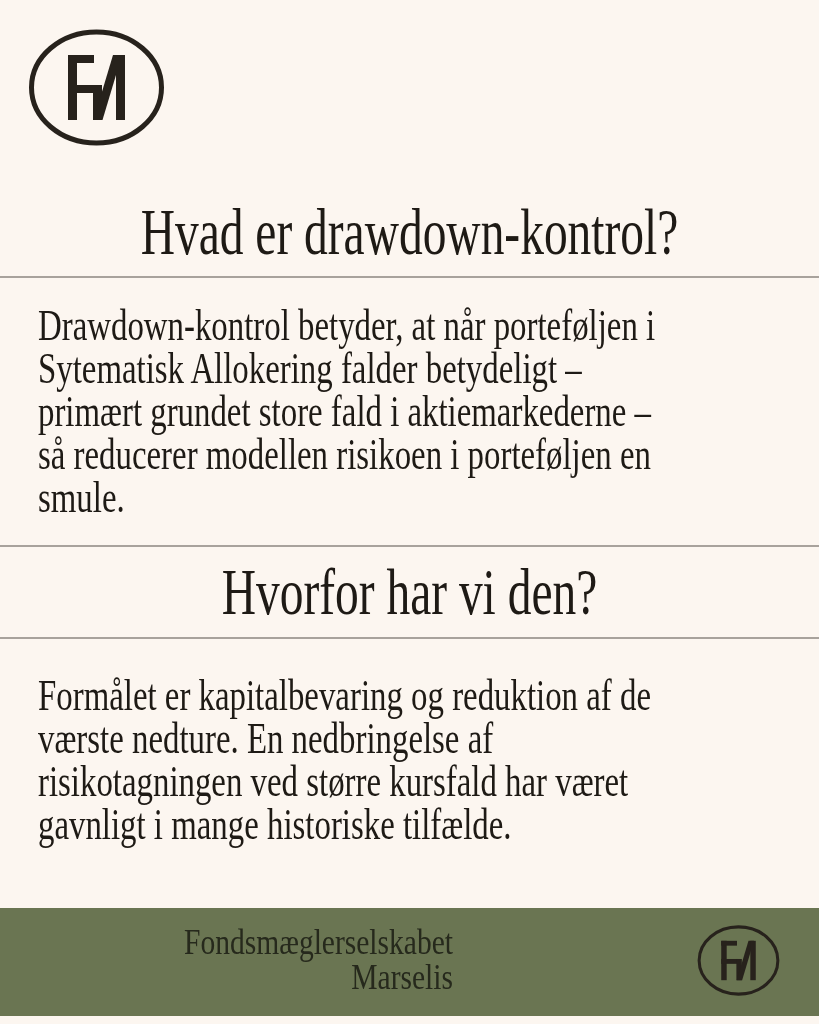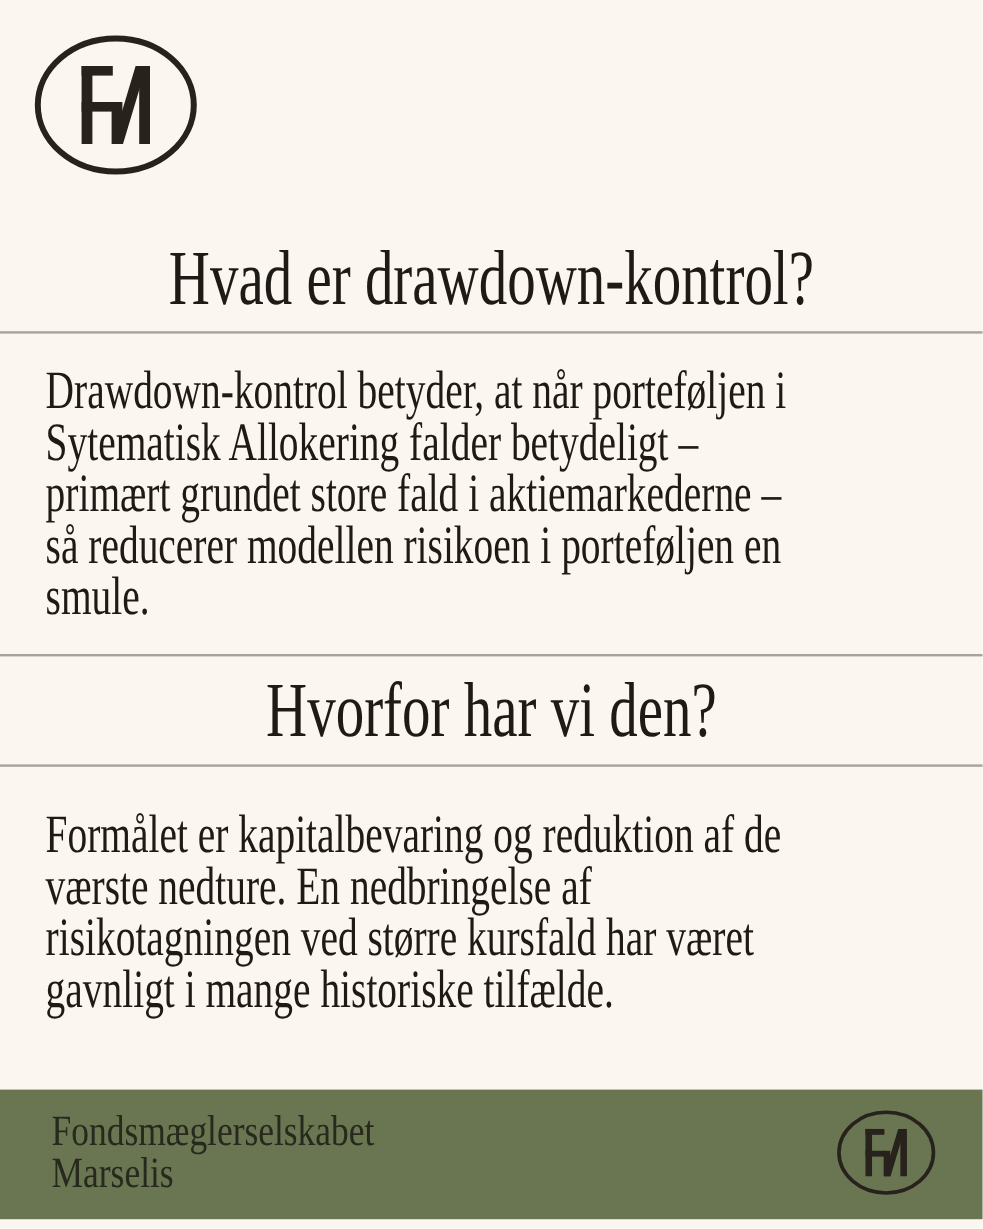--- a/index.html
+++ b/index.html
@@ -58,20 +58,21 @@
   }
   .para-1 { top: 304px; }
   .para-2 { top: 674px; }
   .footer {
     position: absolute;
     left: 0;
     top: 908px;
     width: 819px;
     height: 108px;
     background: #6a7552;
+    text-align: right;
   }
   .footer-text {
     position: absolute;
     left: 43px;
     top: 17px;
     width: 500px;
     font-size: 36px;
     line-height: 35px;
     color: #26291c;
     white-space: pre-line;

